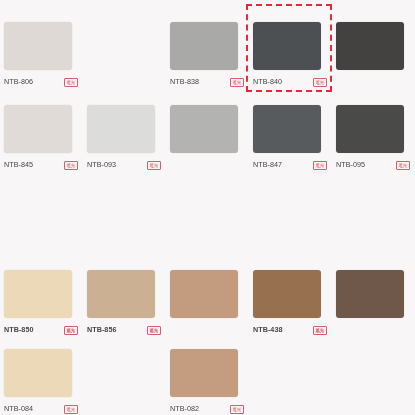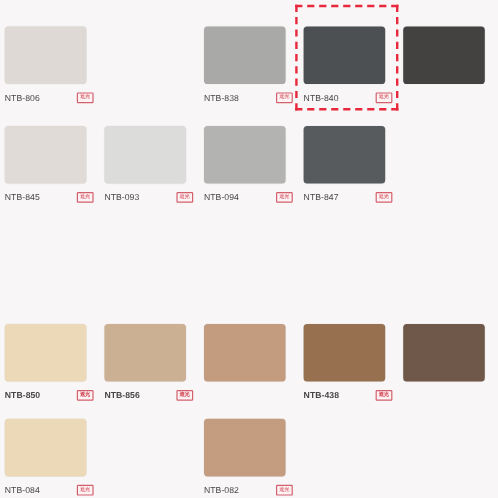--- a/index.html
+++ b/index.html
@@ -54,21 +54,21 @@
   }
   .chip {
     width: 68px;
     height: 48px;
     border-radius: 3px;
     display: block;
     box-shadow: 0 0 0 0.5px rgba(0,0,0,0.05);
   }
   .meta {
     display: flex;
-    align-items: center;
+    align-items: flex-end;
     width: 74px;
     margin-top: 6px;
     height: 11px;
   }
   .code {
     font-size: 7.2px;
     color: #464646;
     letter-spacing: 0.05px;
     white-space: nowrap;
     line-height: 11px;
@@ -136,29 +136,32 @@
       </div>
       <div class="cell">
         <div class="chip" style="background: rgb(220, 220, 218);"></div>
         <div class="meta">
           <span class="code">NTB-093</span>
           <span class="badge">遮光</span>
         </div>
       </div>
       <div class="cell">
         <div class="chip" style="background: rgb(179, 179, 177);"></div>
-        <div class="meta">
-          <span class="code">NTB-094</span>
-          <span class="badge">遮光</span>
-        </div>
       </div>
       <div class="cell">
         <div class="chip" style="background: rgb(88, 91, 94);"></div>
         <div class="meta">
           <span class="code">NTB-847</span>
+          <span class="badge">遮光</span>
+        </div>
+      </div>
+      <div class="cell">
+        <div class="chip" style="background: rgb(74, 74, 73);"></div>
+        <div class="meta">
+          <span class="code">NTB-095</span>
           <span class="badge">遮光</span>
         </div>
       </div>
     </div>
     <div class="swatch-row" style="top: 266px; font-weight: bold;">
       <div class="cell">
         <div class="chip" style="background: rgb(236, 217, 183);"></div>
         <div class="meta">
           <span class="code">NTB-850</span>
           <span class="badge">遮光</span>

